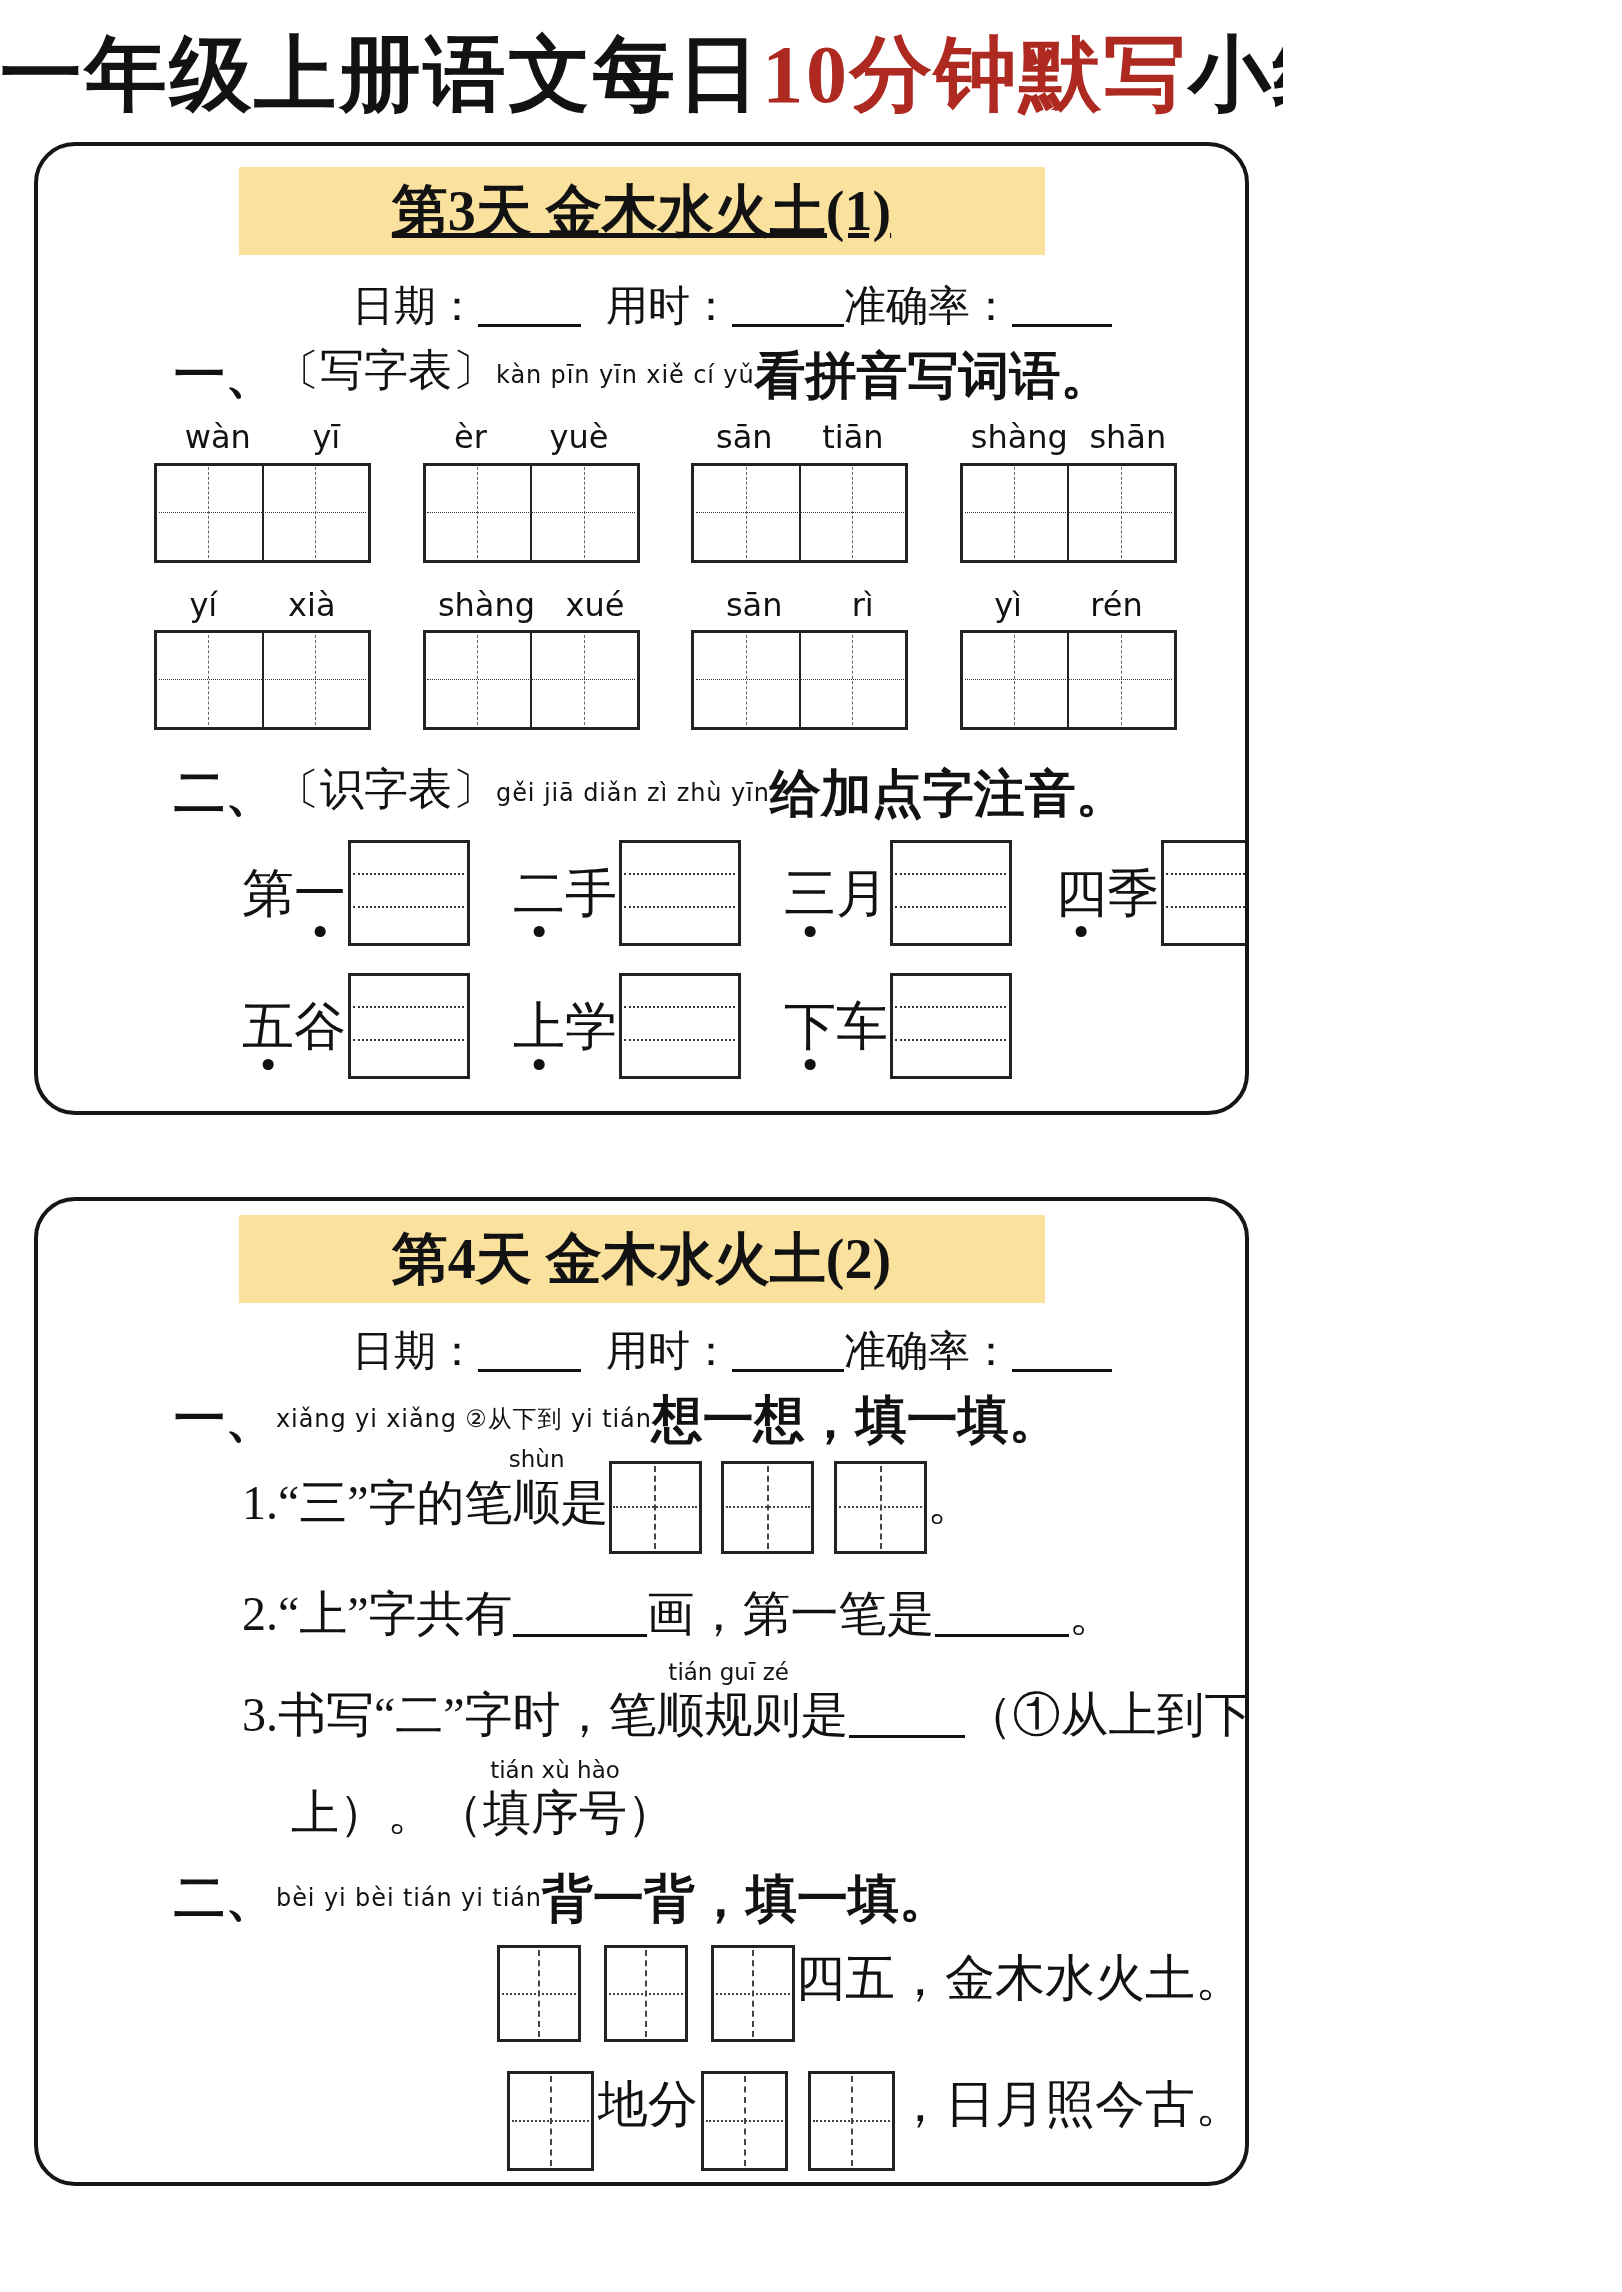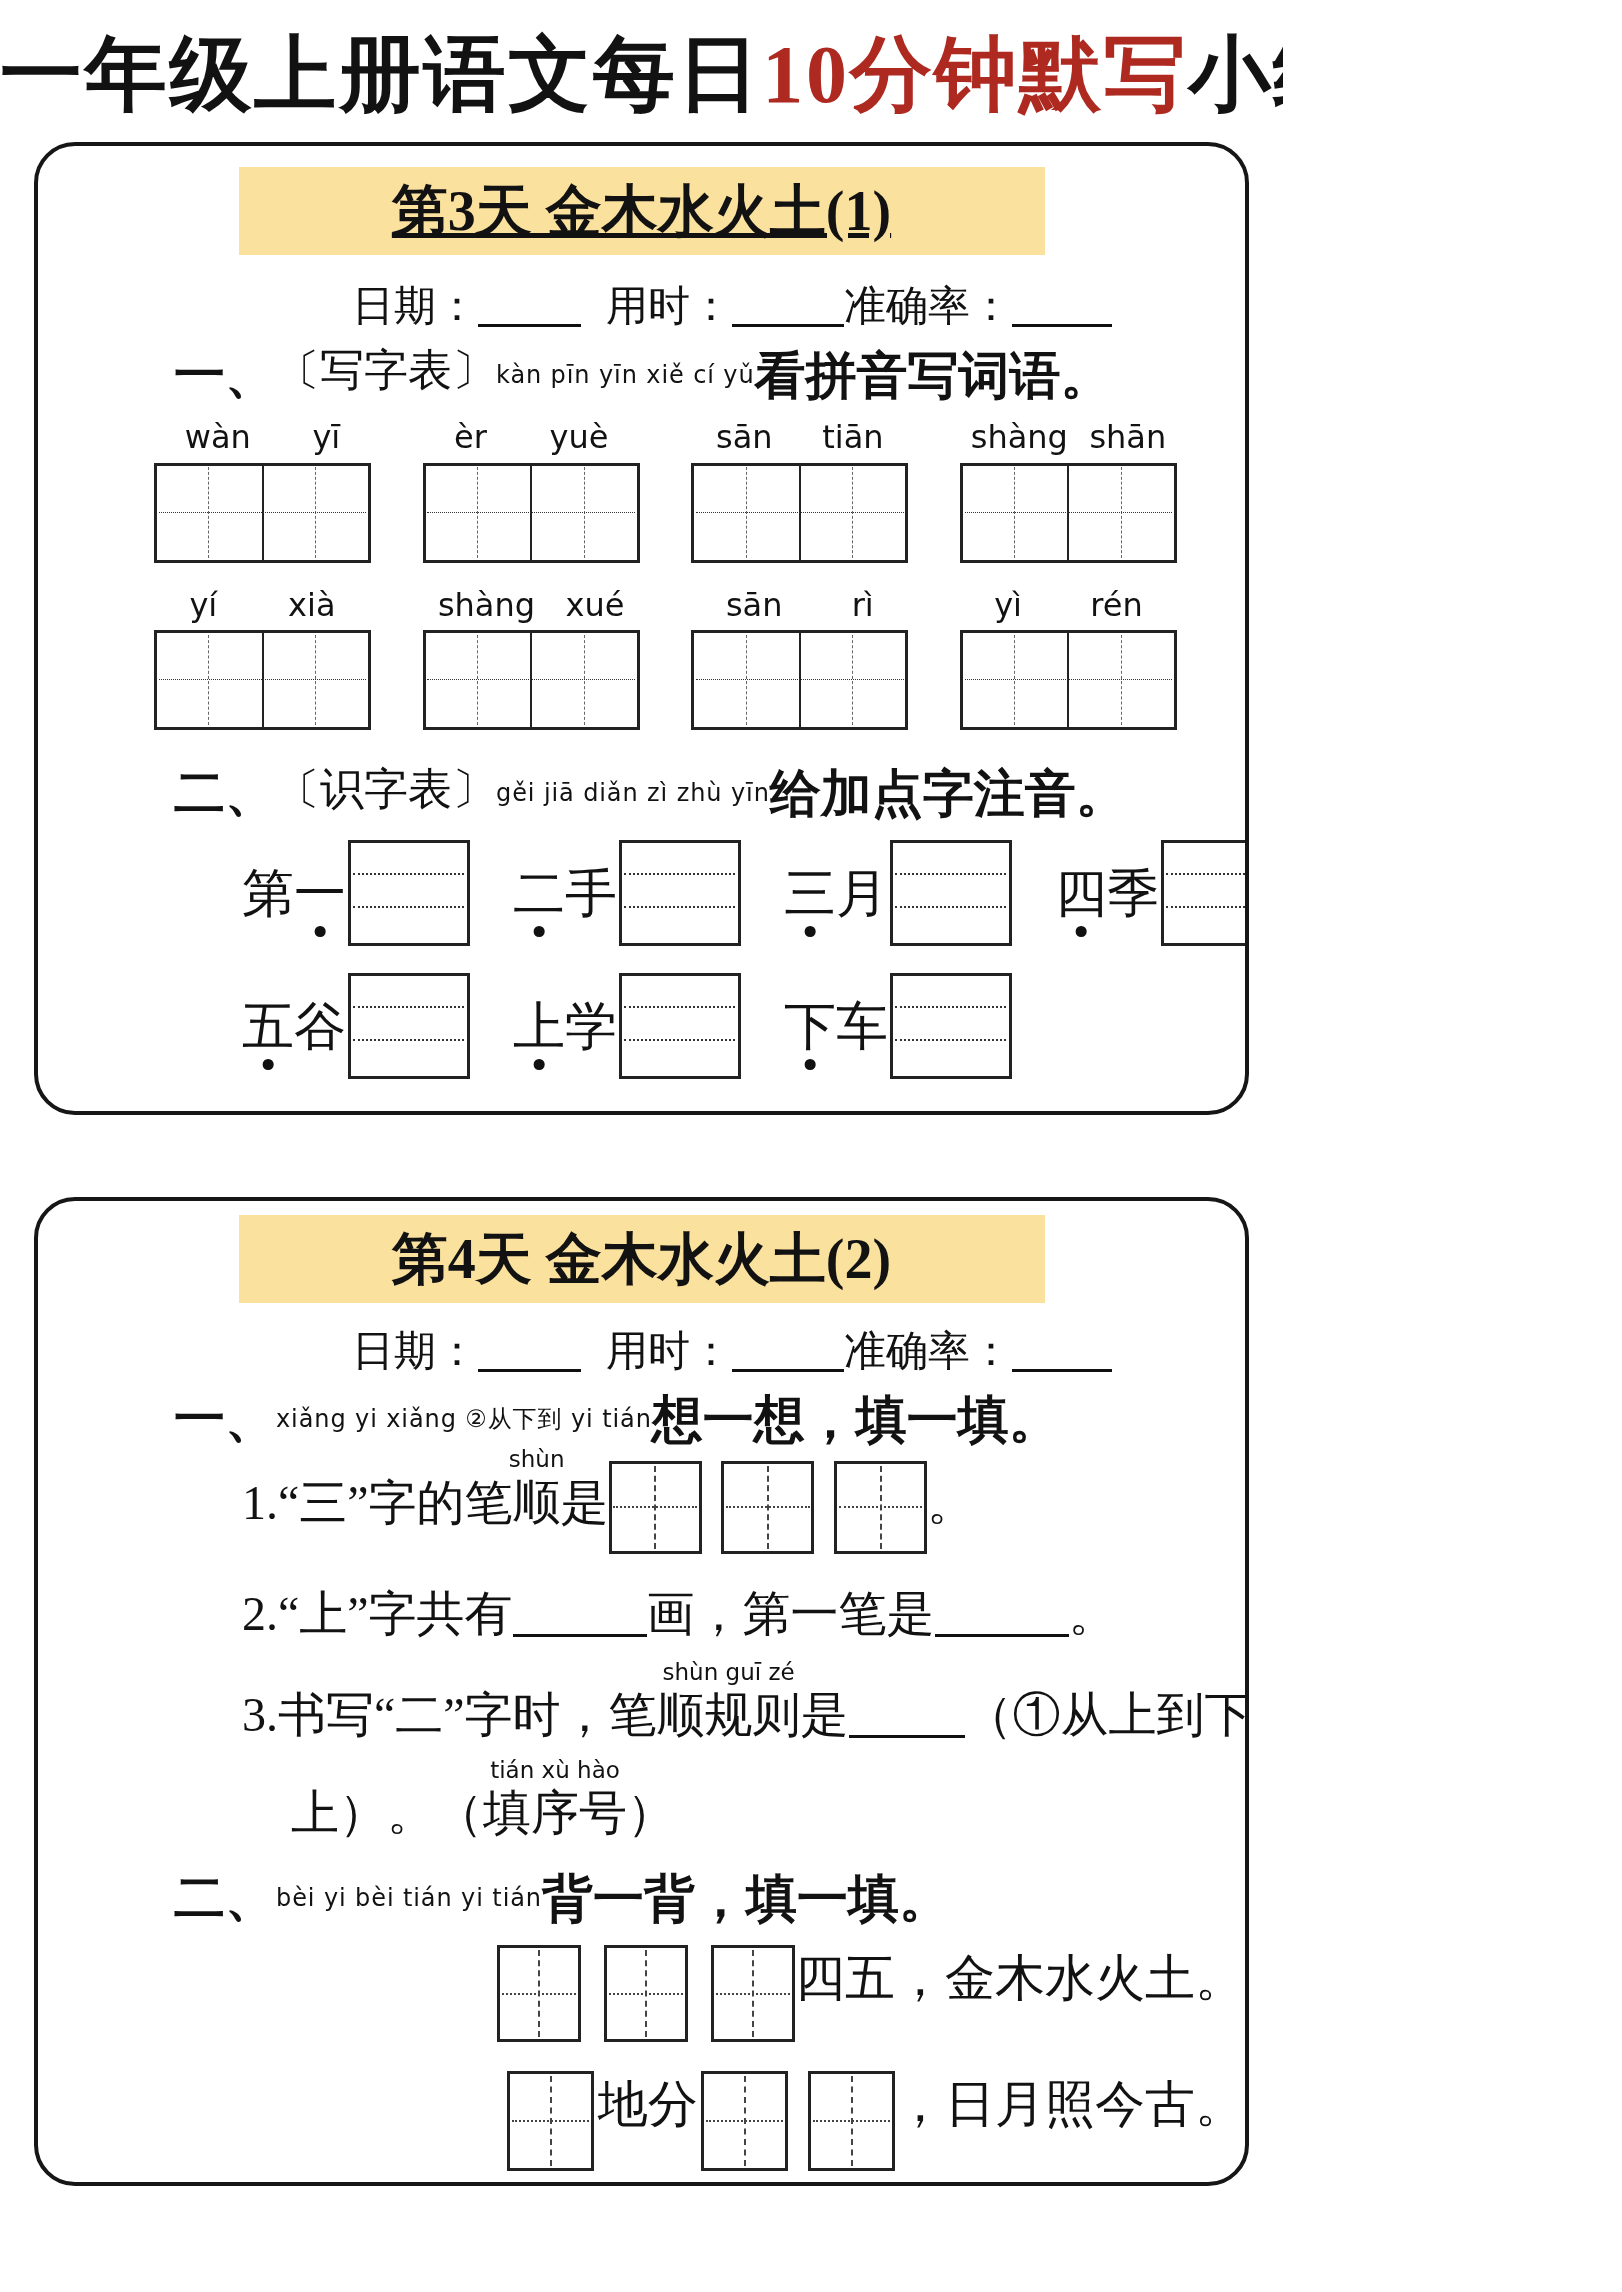--- a/index.html
+++ b/index.html
@@ -405,21 +405,21 @@
 
     <div class="qline q1">
       <span>1.</span><span>“三”字的笔</span><span class="ruby"><span class="rt">shùn</span><span>顺</span></span><span>是</span><span class="tian1 mr22"></span><span class="tian1 mr22"></span><span class="tian1"></span><span>。</span>
     </div>
 
     <div class="qline q2">
       <span>2.</span><span>“上”字共有</span><span class="blank b150"></span><span>画，第一笔是</span><span class="blank b150"></span><span>。</span>
     </div>
 
     <div class="qline q3-l1">
-      <span>3.</span><span>书写“二”字时，笔</span><span class="ruby"><span class="rt">shùn guī zé</span><span>顺规则</span></span><span>是</span><span class="blank b130"></span><span>（①从上到下 ②从下到</span>
+      <span>3.</span><span>书写“二”字时，笔</span><span class="ruby"><span class="rt">tián guī zé</span><span>顺规则</span></span><span>是</span><span class="blank b130"></span><span>（①从上到下 ②从下到</span>
     </div>
 
     <div class="qline q3-l2">
       <span>上）。（</span><span class="ruby"><span class="rt">tián xù hào</span><span>填序号</span></span><span>）</span>
     </div>
 
     <div class="sechead sechead-2">
       <span class="secnum">二、</span>
       <span class="hstack">
         <span class="hpy">bèi yi bèi  tián yi tián</span>

